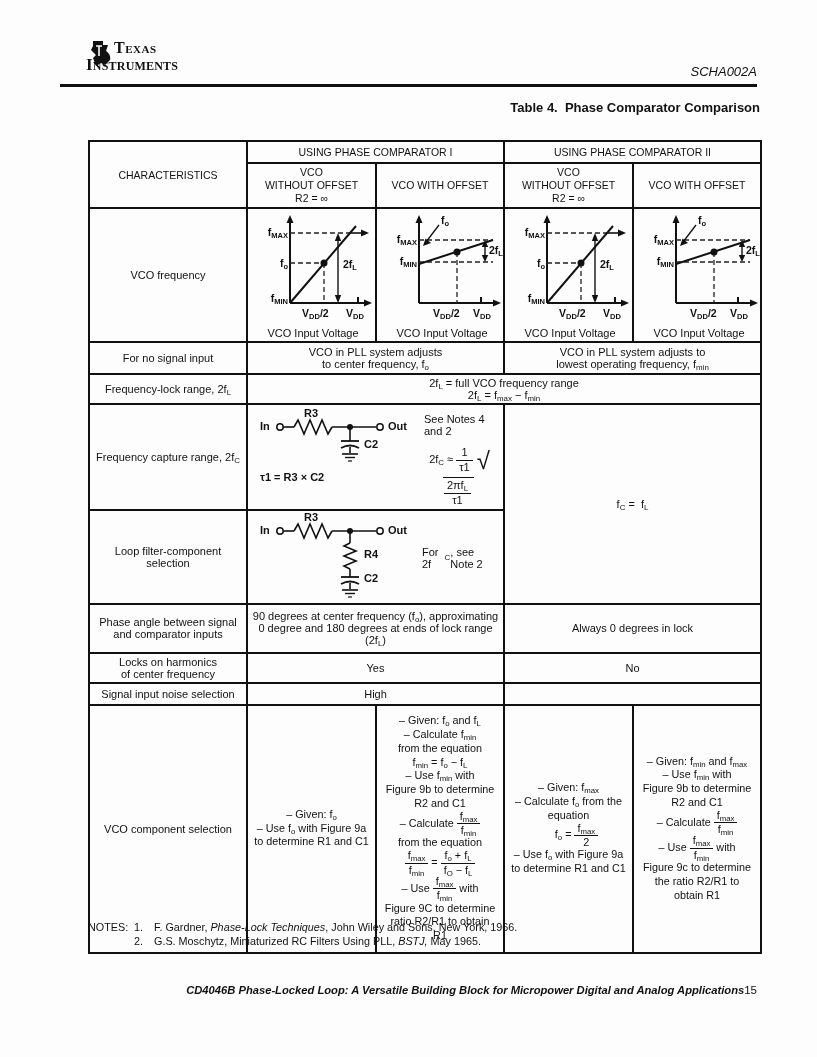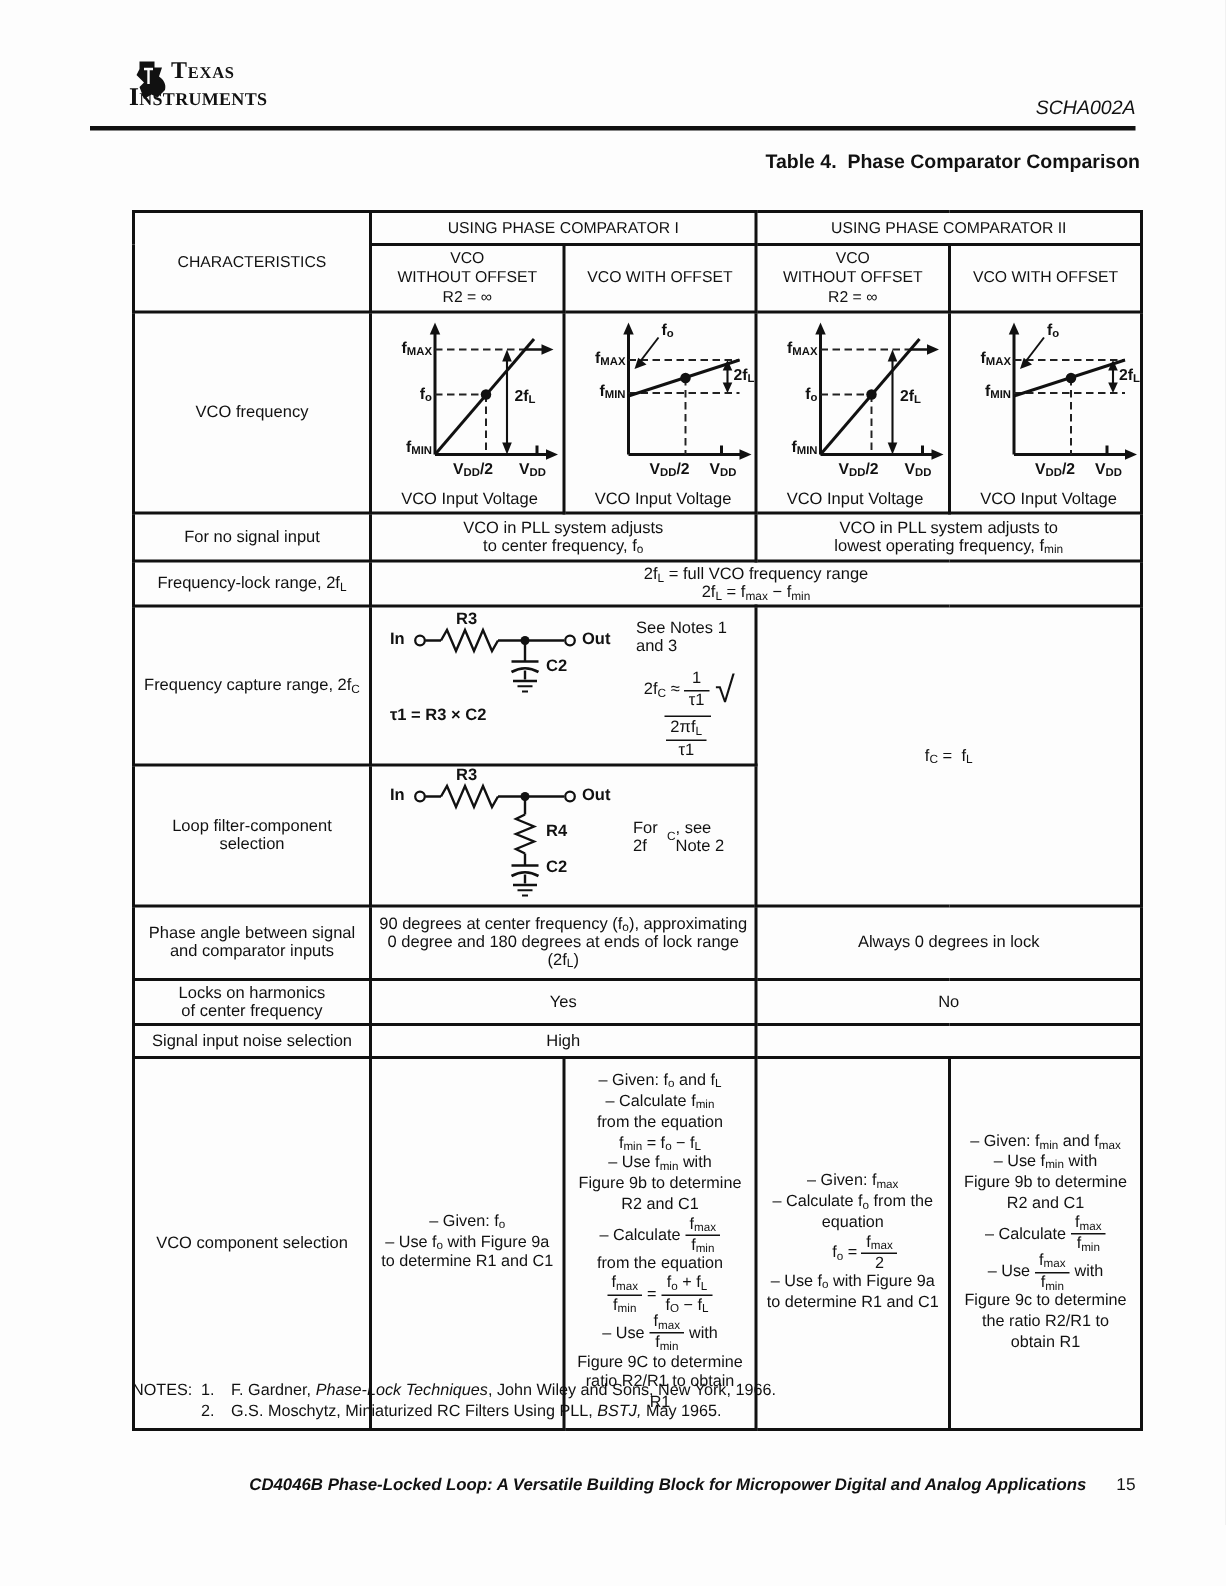--- a/index.html
+++ b/index.html
@@ -56,21 +56,21 @@
   .see-note { text-align:left; padding-left:2px; }
   .cap-eq { margin-top:10px; text-align:center; }
   .loop-note { display:flex; align-items:center; justify-content:center; height:100%; }
 
   
   .notes { position:absolute; left:88px; top:921px; font-size:10.8px; }
   .notes-row { display:flex; }
   .notes-head { font-weight:normal; width:46px; }
   .note-item { display:flex; margin-bottom:2px; }
   .note-num { width:20px; text-align:left; }
-  .footer { position:absolute; left:60px; top:984px; width:697px; display:flex; justify-content:flex-end; align-items:center; gap:20px; }
+  .footer { position:absolute; left:60px; top:984px; width:697px; display:flex; justify-content:flex-end; align-items:center; }
   .footer-title { font-weight:bold; font-style:italic; font-size:11.2px; }
   .footer-page { font-size:11.5px; }
 </style>
 </head>
 <body>
 
 <div class="page">
 
   <div class="brand">
     <svg class="brand-icon" width="26" height="28" viewBox="0 0 26 28">
@@ -260,21 +260,21 @@
                   <line x1="90" y1="48" x2="94" y2="48" stroke="#111" stroke-width="1.2"></line>
                 </svg>
                 <span class="clabel" style="left:2px;top:8px">In</span>
                 <span class="clabel" style="left:46px;top:-5px">R3</span>
                 <span class="clabel" style="left:130px;top:8px">Out</span>
                 <span class="clabel" style="left:106px;top:26px">C2</span>
               </div>
               <div class="tau">τ1 = R3 × C2</div>
             </div>
             <div class="cir-right">
-              <div class="see-note">See Notes 1 and 3</div>
+              <div class="see-note">See Notes 4 and 2</div>
               <div class="cap-eq">2f<sub>C</sub> ≈ <span class="frac"><span class="nm">1</span><span class="dn">τ1</span></span><span class="sqrt">√</span><span class="rad"><span class="frac"><span class="nm">2πf<sub>L</sub></span><span class="dn">τ1</span></span></span></div>
             </div>
           </div>
         </td>
         <td colspan="2" rowspan="2">f<sub>C</sub> =&nbsp; f<sub>L</sub></td>
       </tr>
 
       <tr style="height:82px">
         <td class="rowlabel">Loop filter-component selection</td>
         <td colspan="2" style="vertical-align:top">

